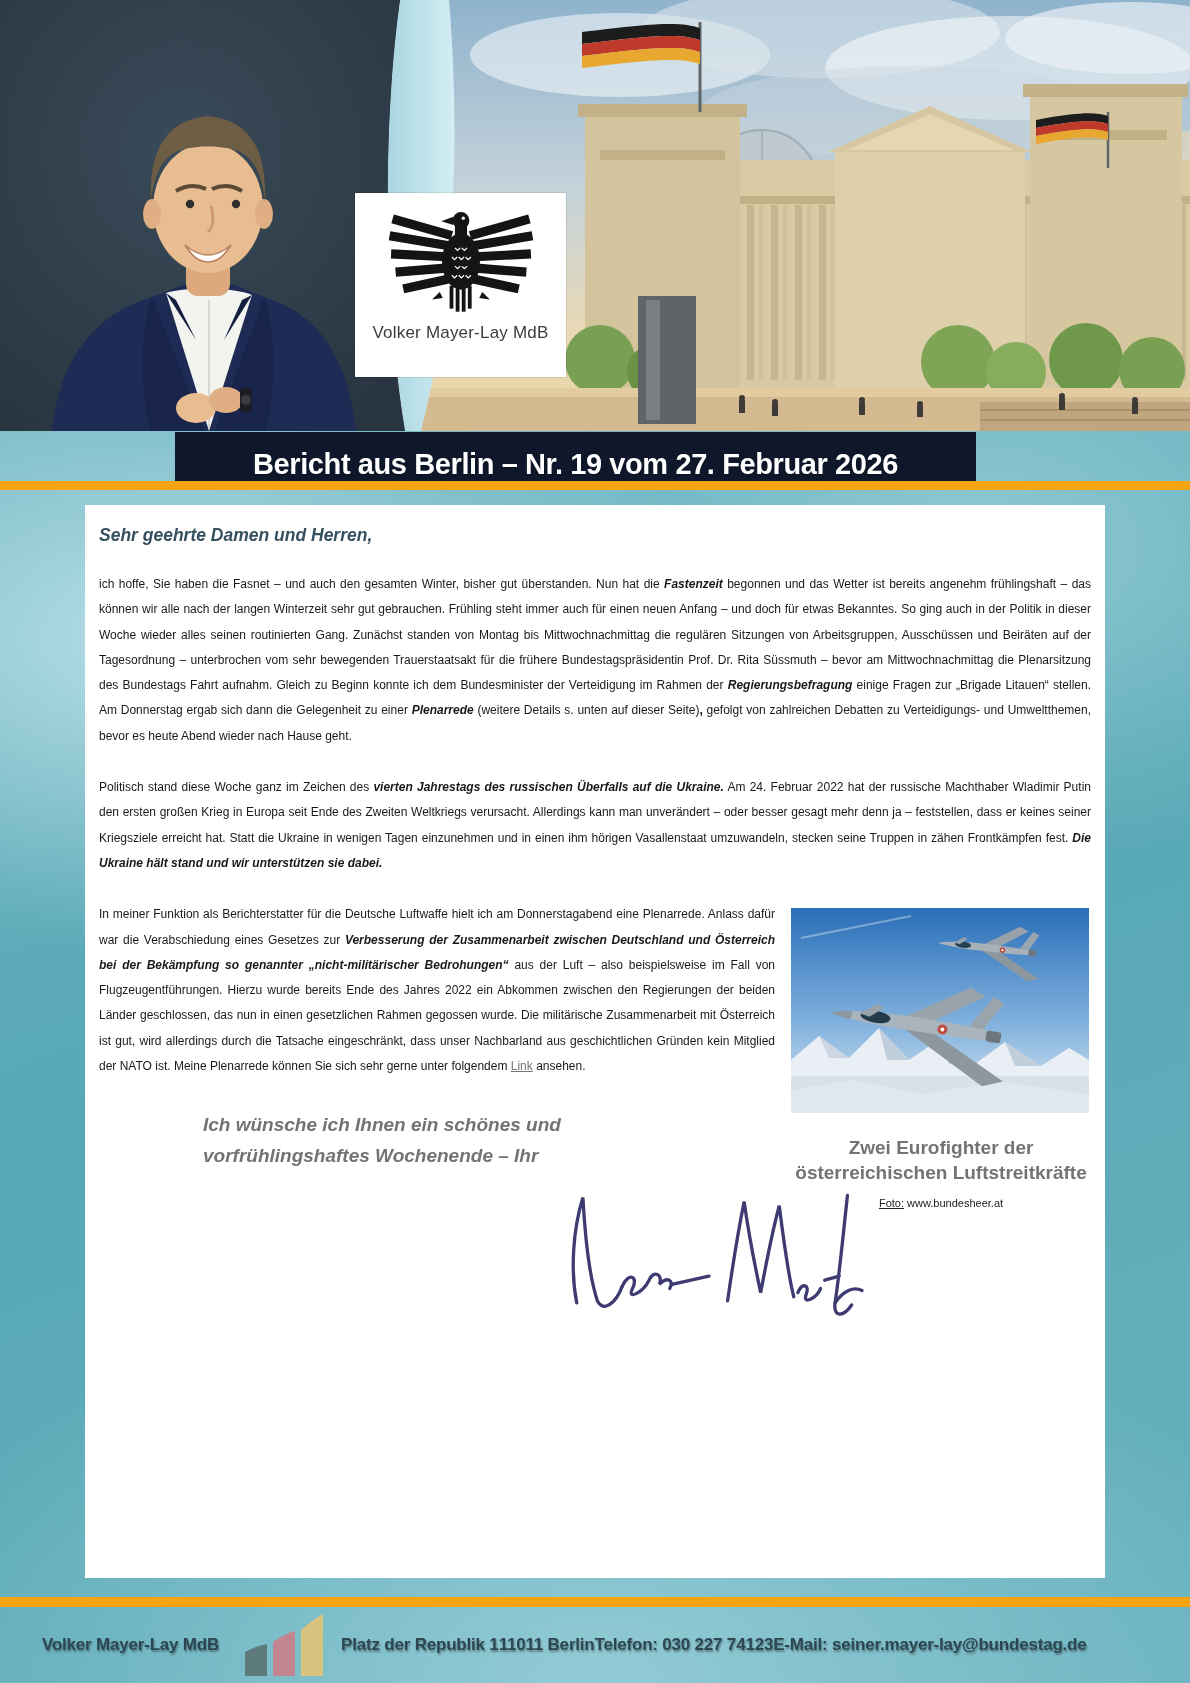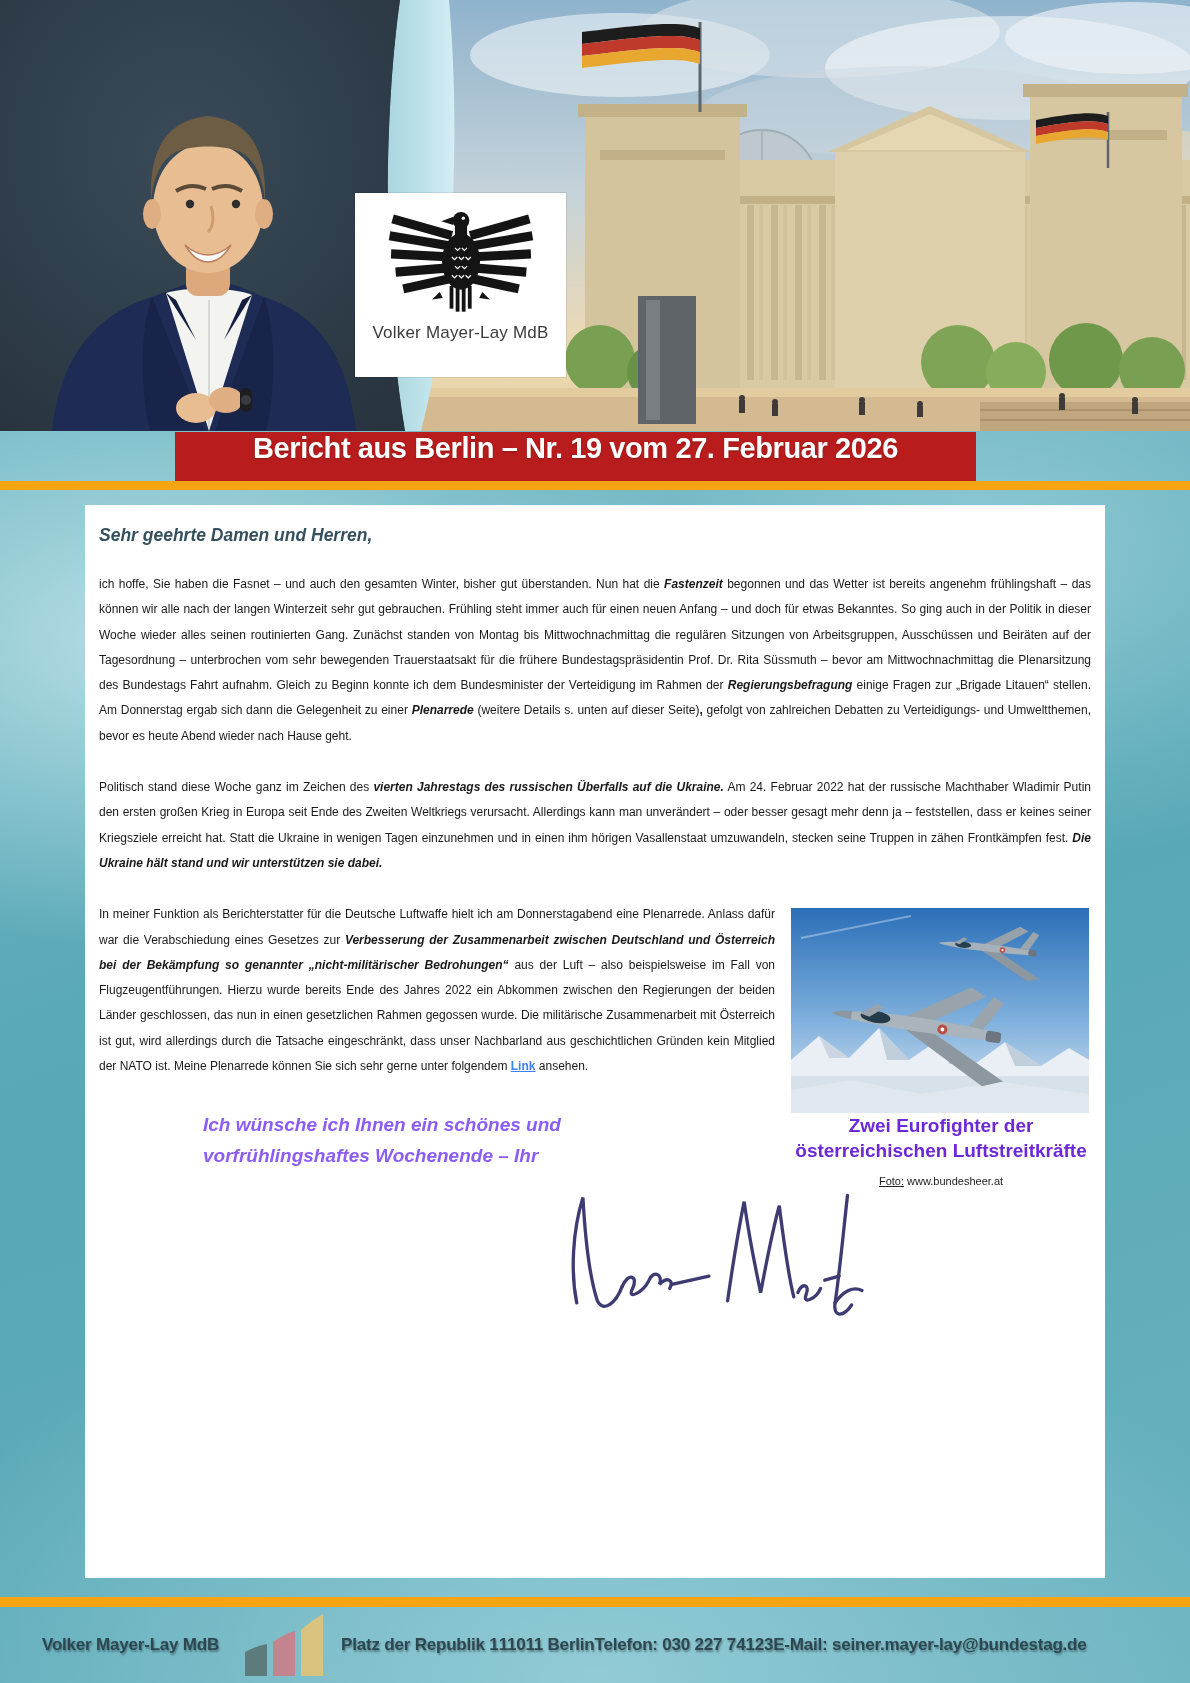--- a/index.html
+++ b/index.html
@@ -19,45 +19,45 @@
     position:absolute;left:355px;top:193px;width:211px;height:184px;
     background:#ffffff;box-shadow:0 0 0 1px rgba(0,0,0,.08);
     display:flex;flex-direction:column;align-items:center;justify-content:flex-start;
     padding-top:8px;box-sizing:border-box;z-index:5;
   }
   .logo-box .eagle{width:152px;height:118px;}
   .logo-label{font-size:17px;color:#3c3c3c;margin-top:4px;letter-spacing:.2px;}
   
   .banner{
     position:absolute;left:175px;top:432px;width:801px;height:49px;
-    background:#b91c1c;display:flex;align-items:flex-start;justify-content:center;z-index:4;
+    background:#0f172a;display:flex;align-items:flex-end;justify-content:center;z-index:4;
   }
   .banner-text{
     color:#ffffff;font-size:29px;font-weight:bold;letter-spacing:-.4px;
     text-shadow:0 1px 2px rgba(0,0,0,.25);
   }
   .rule-top{position:absolute;left:0;top:481px;width:1190px;height:9px;background:#f7a413;z-index:3;}
   
   .panel{
     position:absolute;left:85px;top:505px;width:1020px;height:1073px;background:#ffffff;
     padding:18px 14px 13px 14px;box-sizing:border-box;z-index:2;
   }
   .greeting{color:#35505e;font-weight:bold;font-style:italic;font-size:17.5px;margin:2px 0 26px 0;}
   p.body{font-size:12px;line-height:25.3px;text-align:justify;color:#191919;margin:0 0 26px 0;}
-  p.body a.link{color:#3b82f6;font-weight:bold;text-decoration:underline;cursor:pointer;}
+  p.body a.link{color:#737373;font-weight:normal;text-decoration:underline;cursor:pointer;}
   
   figure.jets{float:right;width:300px;margin:6px 0 2px 16px;text-align:center;}
   .jets-img{width:298px;height:205px;overflow:hidden;}
   .jets-img svg{display:block;}
-  .jets-caption{font-size:19px;font-weight:bold;color:#6d28d9;line-height:25px;margin-top:0;}
+  .jets-caption{font-size:19px;font-weight:bold;color:#737373;line-height:25px;margin-top:22px;}
   .jets-credit{font-size:11px;color:#222;margin-top:12px;}
   .jets-credit .credit-label{text-decoration:underline;}
   
   .closing{
-    margin:30px 0 0 104px;width:370px;color:#8b5cf6;font-weight:bold;font-style:italic;
+    margin:30px 0 0 104px;width:370px;color:#737373;font-weight:bold;font-style:italic;
     font-size:19px;line-height:31px;
   }
   .sig-wrap{position:relative;height:168px;}
   .sig-wrap svg{position:absolute;left:455px;top:10px;width:310px;height:155px;}
   
   .rule-bottom{position:absolute;left:0;top:1597px;width:1190px;height:10px;background:#f7a413;z-index:3;}
   .footer{
     position:absolute;left:0;top:1607px;width:1190px;height:76px;
     display:flex;align-items:center;z-index:2;
   }

